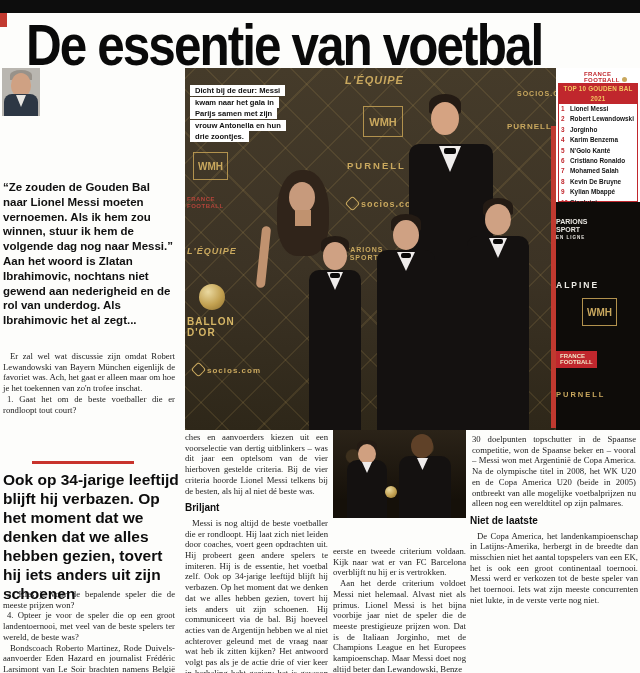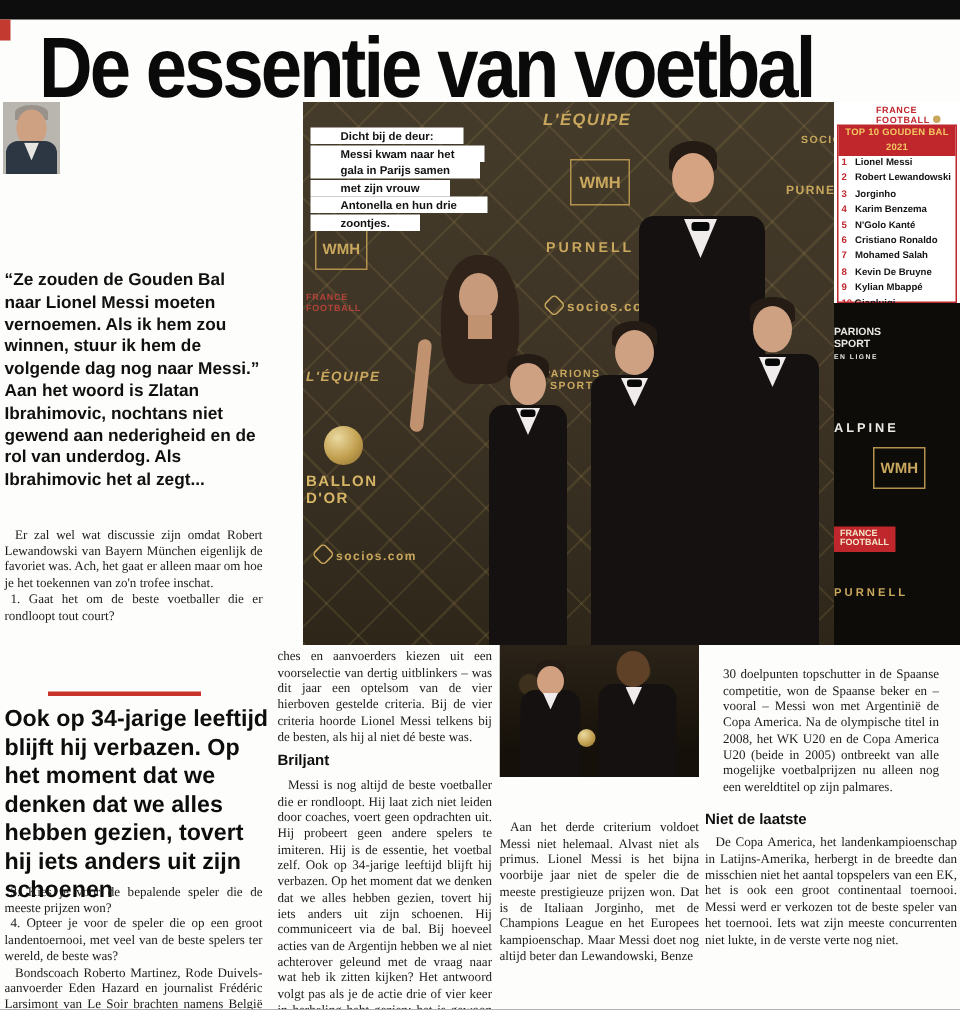--- a/index.html
+++ b/index.html
@@ -36,35 +36,35 @@
   .num-item{text-indent:4px;margin:0;}
   .red-rule{left:32px;top:461px;width:102px;height:3px;background:#c8332c;}
   .lc-subhead{left:3px;top:470px;width:176px;font-weight:bold;font-size:15.5px;line-height:19px;color:#0d0d0d;}
   .lc-serif2{left:3px;top:589px;width:172px;height:84px;overflow:hidden;}
 
   
   .main-photo{left:185px;top:68px;width:371px;height:362px;overflow:hidden;
       background:
         repeating-linear-gradient(45deg, rgba(201,168,94,.13) 0 1.5px, rgba(0,0,0,0) 1.5px 30px),
         repeating-linear-gradient(-45deg, rgba(201,168,94,.13) 0 1.5px, rgba(0,0,0,0) 1.5px 30px),
-        linear-gradient(180deg,#453b2a 0%,#3c3325 55%,#2e2719 100%); margin-left: 17px;}
+        linear-gradient(180deg,#453b2a 0%,#3c3325 55%,#2e2719 100%);}
   .gold{color:#c9a85e;}
   .logo-txt{position:absolute;font-weight:bold;letter-spacing:1px;}
   .wmh-box{position:absolute;border:1px solid #b2924e;color:#c9a85e;font-weight:bold;
            display:flex;align-items:center;justify-content:center;}
   .soc-ic{display:inline-block;width:9px;height:9px;border:1.5px solid #c9a85e;border-radius:3px;
           transform:rotate(45deg);margin-right:3px;vertical-align:-2px;}
   .ff-small{position:absolute;color:#b3443a;font-weight:bold;font-size:6px;line-height:6.5px;letter-spacing:.5px;}
   .ballon-ball{position:absolute;width:26px;height:26px;border-radius:50%;
                background:radial-gradient(circle at 35% 30%,#ead9a0,#c2a050 55%,#8a6c2e);}
   .ballon-txt{position:absolute;color:#d6b666;font-weight:bold;font-size:10px;line-height:11px;letter-spacing:1px;}
 
   
   .photo-cap{position:absolute;left:5px;top:17px;width:102px;font-weight:bold;font-size:7.6px;line-height:11.5px;color:#111;}
-  .photo-cap span{background:#fff;padding:1px 20px;-webkit-box-decoration-break:clone;box-decoration-break:clone;}
+  .photo-cap span{background:#fff;padding:1px 5px;-webkit-box-decoration-break:clone;box-decoration-break:clone;}
 
   
   .antonella-hair{position:absolute;left:92px;top:102px;width:52px;height:86px;background:#30241a;border-radius:46% 46% 38% 38%;}
   .antonella-face{position:absolute;left:104px;top:114px;width:26px;height:31px;background:#c79a7c;border-radius:50%;}
   .antonella-neck{position:absolute;left:110px;top:142px;width:16px;height:16px;background:#c0926f;}
   .antonella-dress{position:absolute;left:70px;top:152px;width:104px;height:210px;
      clip-path:polygon(36% 0,64% 0,78% 18%,100% 100%,0 100%,22% 18%);
      background:linear-gradient(100deg,#8d8570 0%,#4a4434 30%,#9a927c 48%,#514a38 66%,#8a english0,#877f6a 84%,#3f3a2b 100%);}
   .antonella-arm{position:absolute;left:74px;top:158px;width:9px;height:62px;background:#c0926f;border-radius:5px;transform:rotate(6deg);}
   .man{position:absolute;background:#141110;border-radius:10px 10px 0 0;}
@@ -267,23 +267,24 @@
       <div class="man" style="left:14px;top:30px;width:40px;height:58px;"></div>
       <div class="haircap" style="left:24px;top:10px;width:20px;height:12px;"></div>
       <div class="head" style="left:25px;top:14px;width:18px;height:20px;background:#d0a080;"></div>
       <div class="shirt" style="left:29px;top:32px;width:10px;height:11px;"></div>
       <div class="man" style="left:66px;top:26px;width:52px;height:62px;"></div>
       <div class="head" style="left:78px;top:4px;width:22px;height:24px;background:#5f4128;"></div>
       <div class="shirt" style="left:84px;top:28px;width:11px;height:12px;"></div>
       <div class="ballon-ball" style="left:52px;top:56px;width:12px;height:12px;"></div>
     </div>
     <div class="serif" style="position:absolute;left:0;top:116px;width:133px;">
+      <p style="margin:0;">eerste en tweede criterium voldaan. Kijk naar wat er van FC Barcelona overblijft nu hij er is vertrokken.</p>
       <p class="para-indent">Aan het derde criterium voldoet Messi niet helemaal. Alvast niet als primus. Lionel Messi is het bijna voorbije jaar niet de speler die de meeste prestigieuze prijzen won. Dat is de Italiaan Jorginho, met de Champions League en het Europees kampioenschap. Maar Messi doet nog altijd beter dan Lewandowski, Benze</p>
     </div>
   </div>
 
   <div class="col serif" style="left:470px;top:432px;width:168px;height:241px;">
-    <p style="margin:12px;">30 doelpunten topschutter in de Spaanse competitie, won de Spaanse beker en – vooral – Messi won met Argentinië de Copa America. Na de olympische titel in 2008, het WK U20 en de Copa America U20 (beide in 2005) ontbreekt van alle mogelijke voetbalprijzen nu alleen nog een wereldtitel op zijn palmares.</p>
+    <p style="margin:2px;">30 doelpunten topschutter in de Spaanse competitie, won de Spaanse beker en – vooral – Messi won met Argentinië de Copa America. Na de olympische titel in 2008, het WK U20 en de Copa America U20 (beide in 2005) ontbreekt van alle mogelijke voetbalprijzen nu alleen nog een wereldtitel op zijn palmares.</p>
     <div class="col-sub">Niet de laatste</div>
     <p class="para-indent">De Copa America, het landenkampioenschap in Latijns-Amerika, herbergt in de breedte dan misschien niet het aantal topspelers van een EK, het is ook een groot continentaal toernooi. Messi werd er verkozen tot de beste speler van het toernooi. Iets wat zijn meeste concurrenten niet lukte, in de verste verte nog niet.</p>
   </div>
 
 </div>
 
 </body></html>

